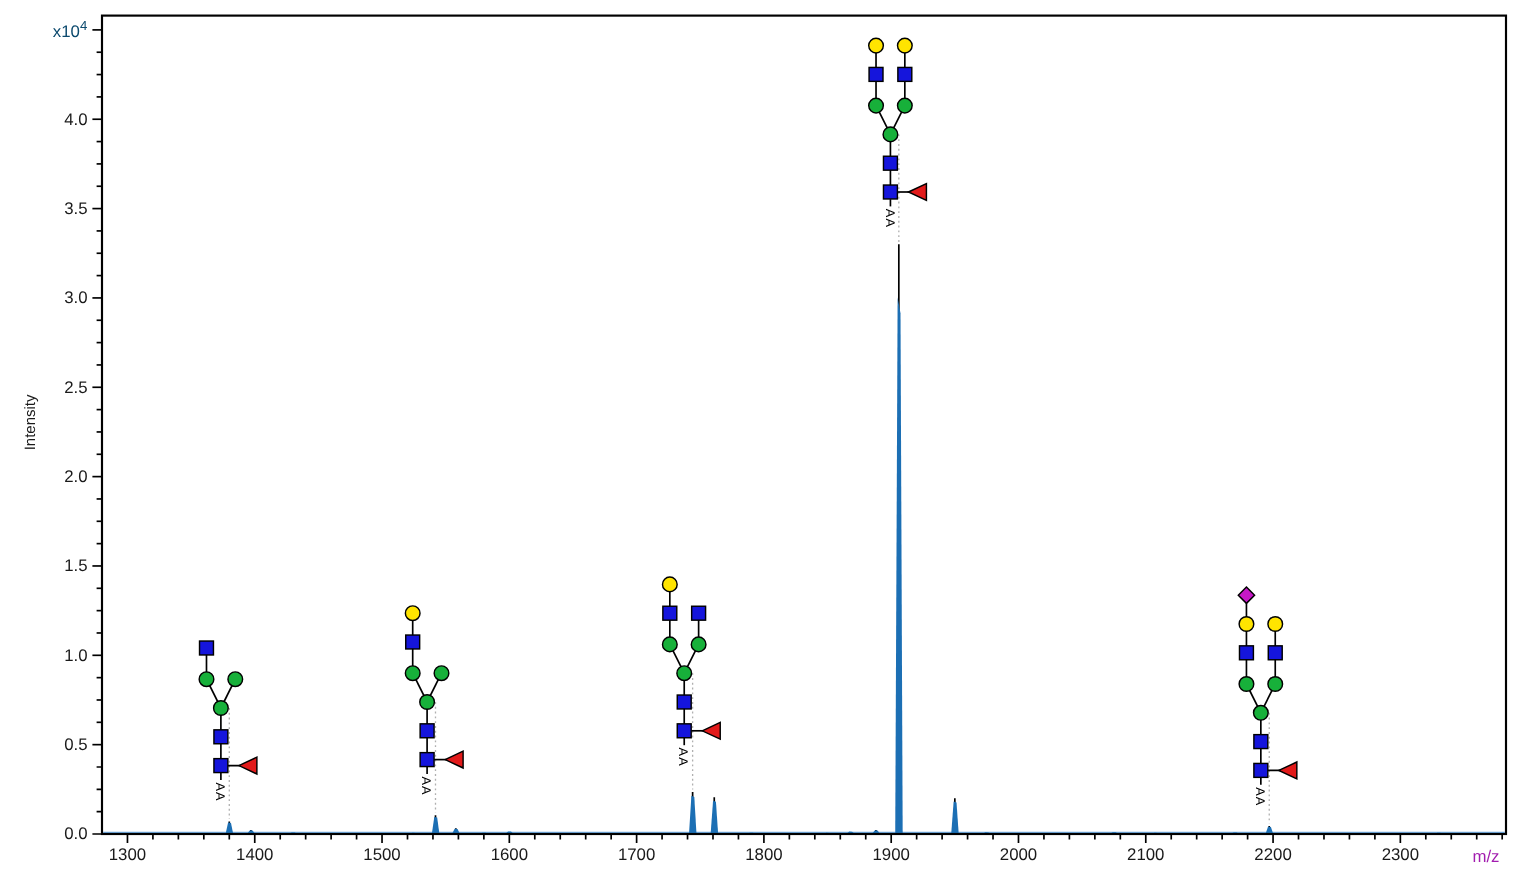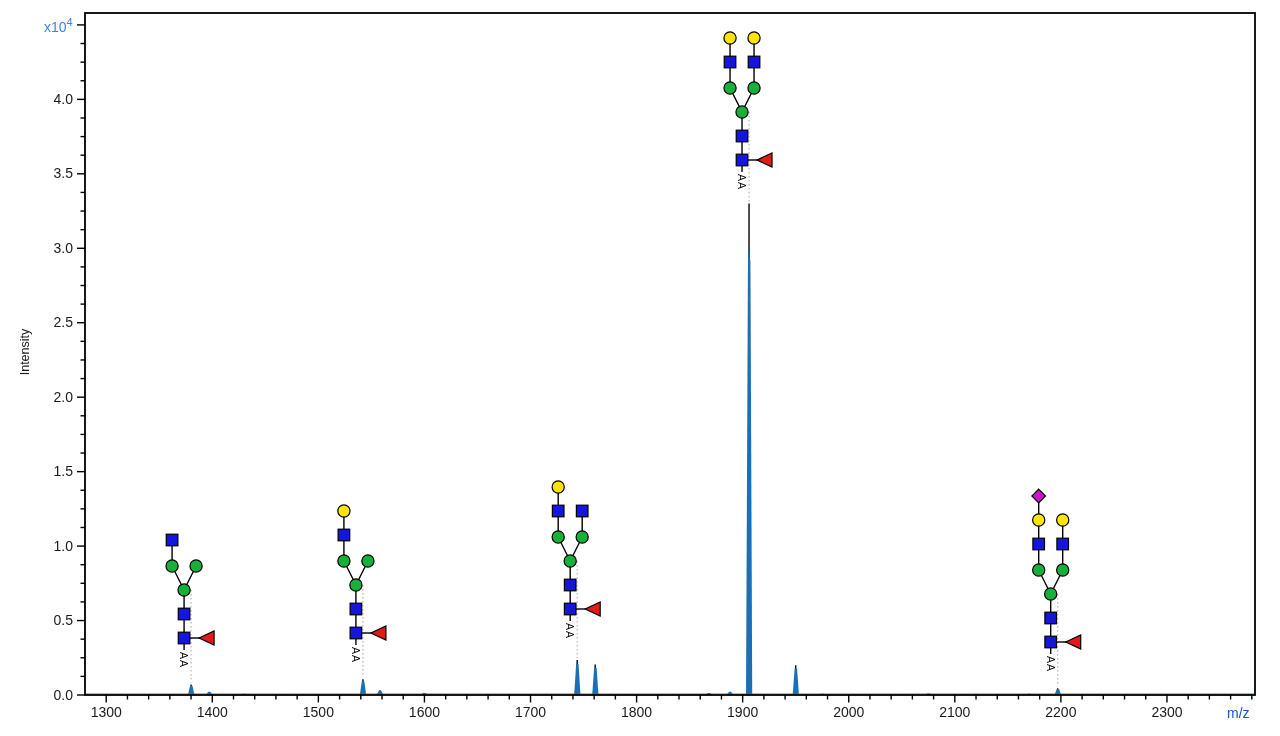--- a/index.html
+++ b/index.html
@@ -6,23 +6,23 @@
   .stage{
     position:relative;width:1280px;height:736px;background:#ffffff;
     font-family:"Liberation Sans",sans-serif;color:#1a1a1a;overflow:hidden;
   }
   svg{position:absolute;left:0;top:0;}
   .ylab{
     position:absolute;left:25px;top:352px;
     transform:translate(-50%,-50%) rotate(-90deg);
     font-size:12.5px;white-space:nowrap;color:#1a1a1a;
   }
-  .scale{position:absolute;left:44px;top:16px;font-size:14px;color:#3b82f6;}
+  .scale{position:absolute;left:44px;top:16px;font-size:14px;color:#0c4a6e;}
   .scale sup{font-size:11px;}
-  .xlab{position:absolute;left:1227px;top:705px;font-size:14px;color:#1d4ed8;}
+  .xlab{position:absolute;left:1227px;top:705px;font-size:14px;color:#a21caf;}
 </style>
 </head>
 <body>
 
 <div class="stage">
   <svg id="chart" width="1280" height="736" viewBox="0 0 1280 736">
       <line x1="86" y1="693.8" x2="1254" y2="693.8" stroke="#6fa8dc" stroke-width="1.3"></line>
       <g>
         <line x1="191.07434270172257" y1="684.5764192139738" x2="191.07434270172257" y2="694.5" stroke="#000000" stroke-width="1.4"></line>
         <polygon points="188.07434270172257,694.5 190.07434270172257,685.5145414847162 192.47434270172258,685.7991052401748 194.27434270172256,694.5" fill="#1c6fb4"></polygon>

